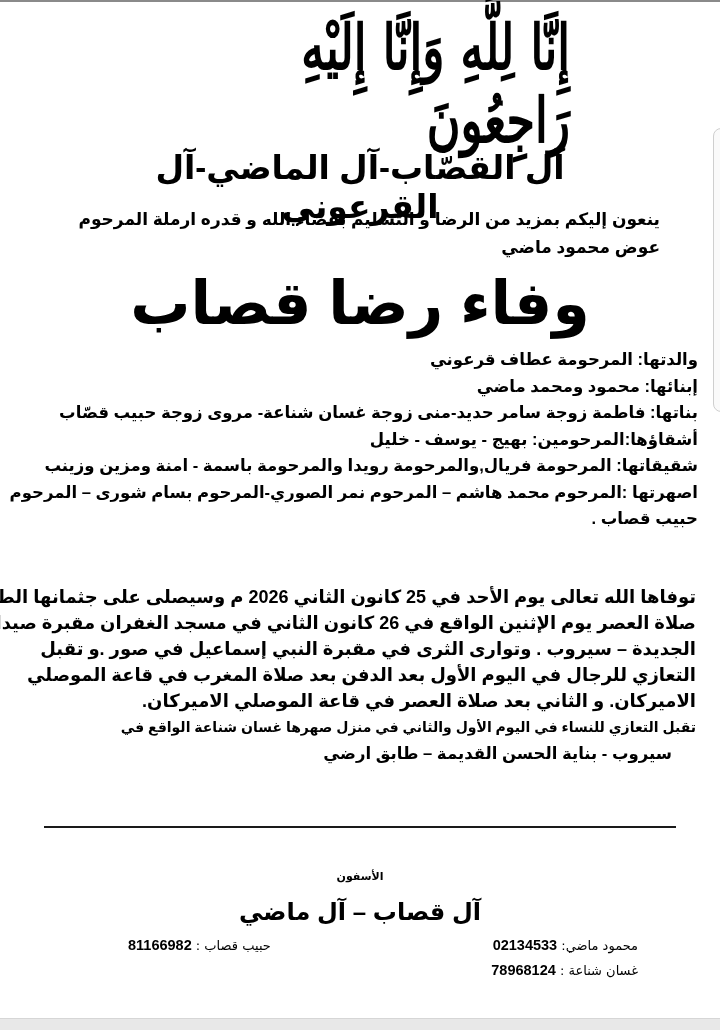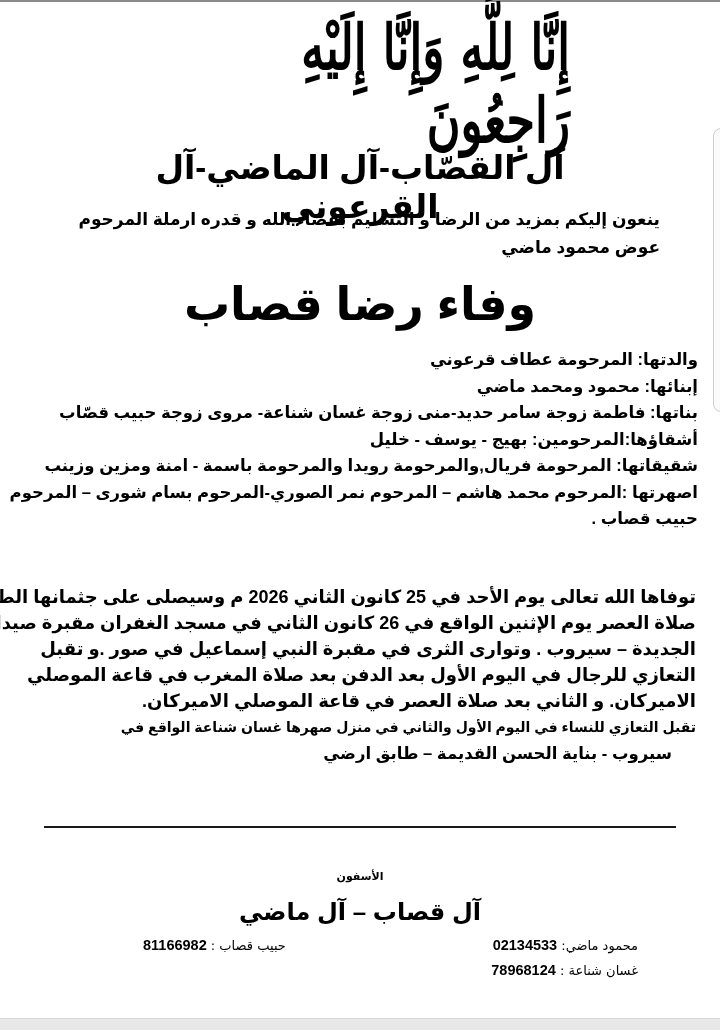--- a/index.html
+++ b/index.html
@@ -26,21 +26,21 @@
     .families {
       position: absolute; left: 80px; top: 148px; width: 560px; text-align: center;
       font-size: 33px; font-weight: bold;
     }
     .intro {
       position: absolute; left: 60px; top: 206px; width: 600px; text-align: right;
       font-size: 17px; font-weight: bold; line-height: 28px;
     }
     .name {
       position: absolute; left: 100px; top: 274px; width: 520px; text-align: center;
-      font-size: 46px; font-weight: bold; line-height: 60px;
+      font-size: 60px; font-weight: bold; line-height: 60px;
     }
     .relatives {
       position: absolute; left: 30px; top: 346px; width: 668px;
       font-size: 16.5px; font-weight: bold; line-height: 26.5px; text-align: right;
     }
     .relatives div { white-space: nowrap; }
     .details {
       position: absolute; left: 24px; top: 584px; width: 672px;
       font-size: 18px; font-weight: bold; line-height: 26px; text-align: justify;
     }
@@ -106,20 +106,20 @@
   <div class="mourners-families rtl">آل قصاب – آل ماضي</div>
 
   <div class="contact rtl" style="right:82px; top:937px;">
     <span>محمود ماضي:</span>
     <span class="num">02134533</span>
   </div>
   <div class="contact rtl" style="right:82px; top:962px;">
     <span>غسان شناعة :</span>
     <span class="num">78968124</span>
   </div>
-  <div class="contact rtl" style="left:111px; top:937px;padding-left:32px;">
+  <div class="contact rtl" style="left:96px; top:937px;padding-left:32px;">
     <span>حبيب قصاب :</span>
     <span class="num">81166982</span>
   </div>
 </div>
 
 <div class="scroll-handle"></div>
 <div class="bottom-bar"></div>
 
 </body></html>

